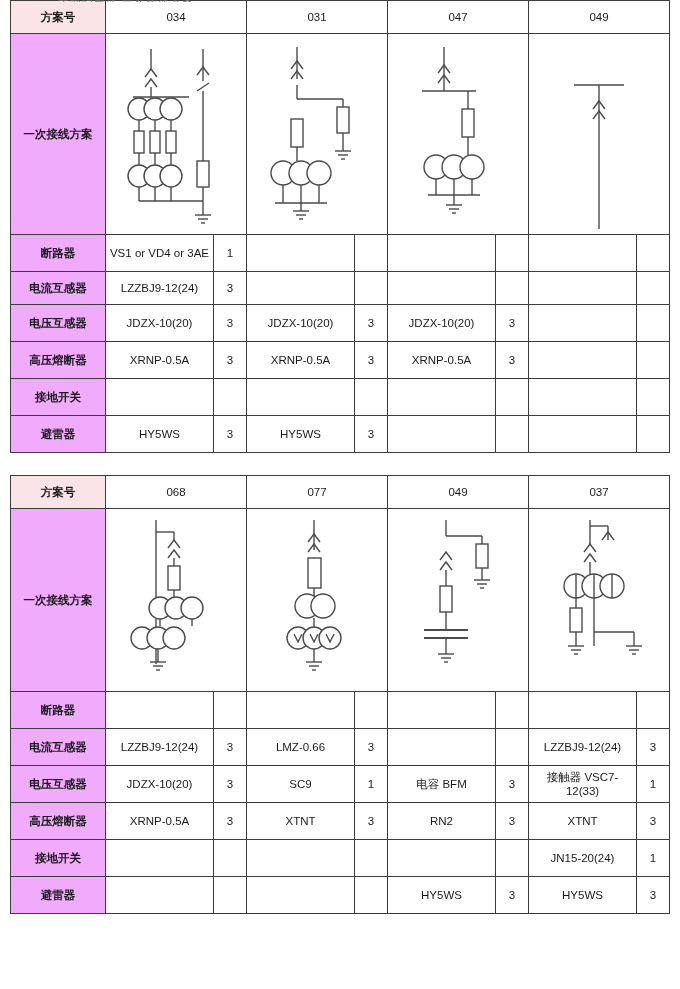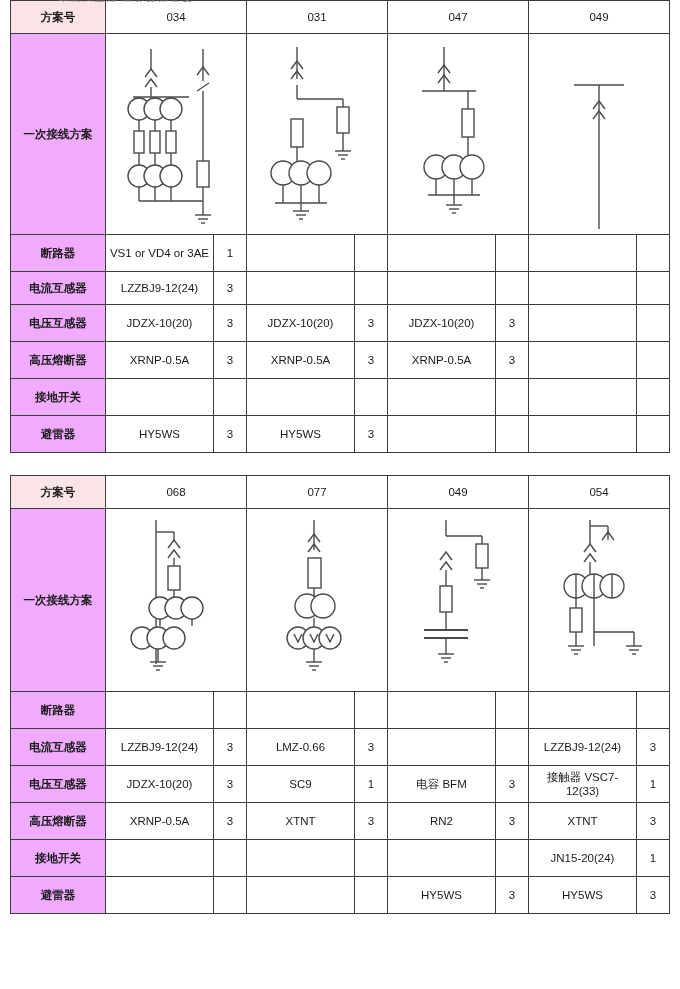--- a/index.html
+++ b/index.html
@@ -247,21 +247,21 @@
         <col style="width:33px">
       <col style="width:108px">
         <col style="width:33px">
     </colgroup>
     <tbody>
         <tr>
       <td class="hdr-label rowh">方案号</td>
       <td class="num rowh" colspan="2">068</td>
       <td class="num rowh" colspan="2">077</td>
       <td class="num rowh" colspan="2">049</td>
-      <td class="num rowh" colspan="2">054</td>
+      <td class="num rowh" colspan="2">037</td>
     </tr>
     <tr>
       <td class="row-label diagcell">一次接线方案</td>
 
       <td class="diagcell" colspan="2">
         <div class="dwrap">
           <svg width="120" height="172" viewBox="0 0 120 172">
             <line class="s" x1="40" y1="6" x2="40" y2="150"></line>
             <polyline class="s" points="52,34 58,26 64,34"></polyline>
             <polyline class="s" points="52,44 58,36 64,44"></polyline>

